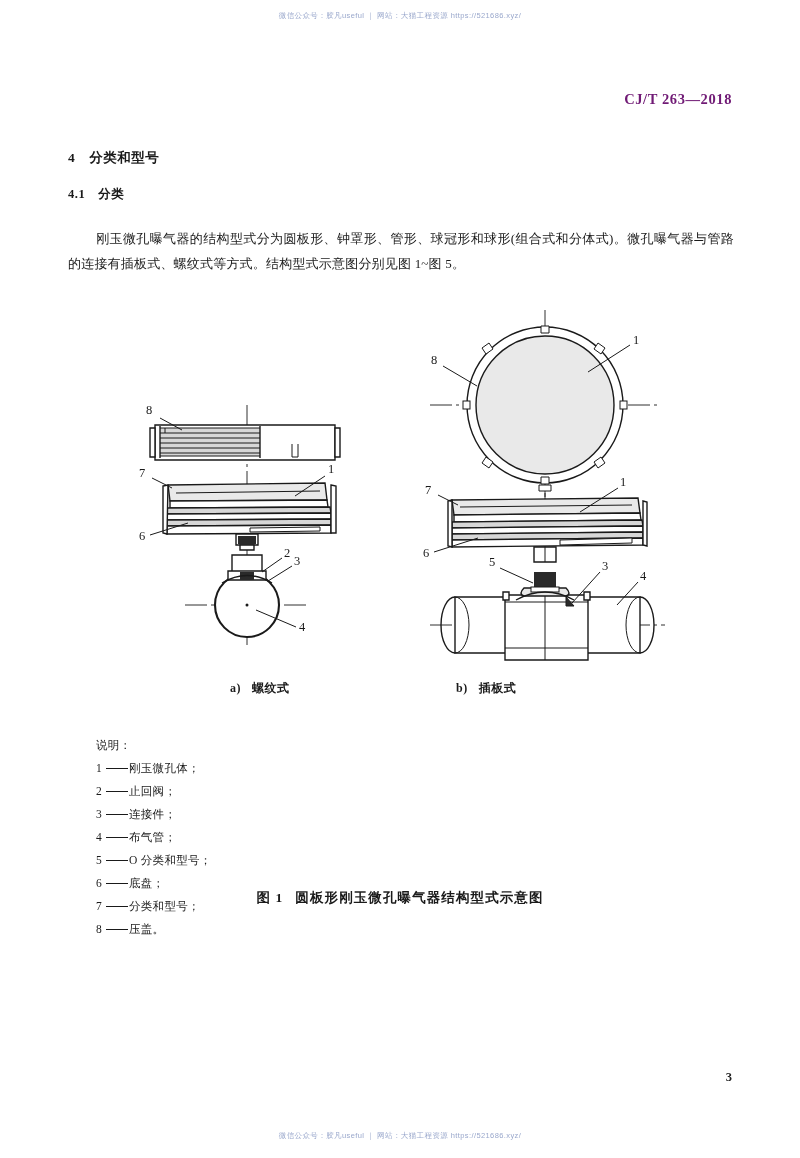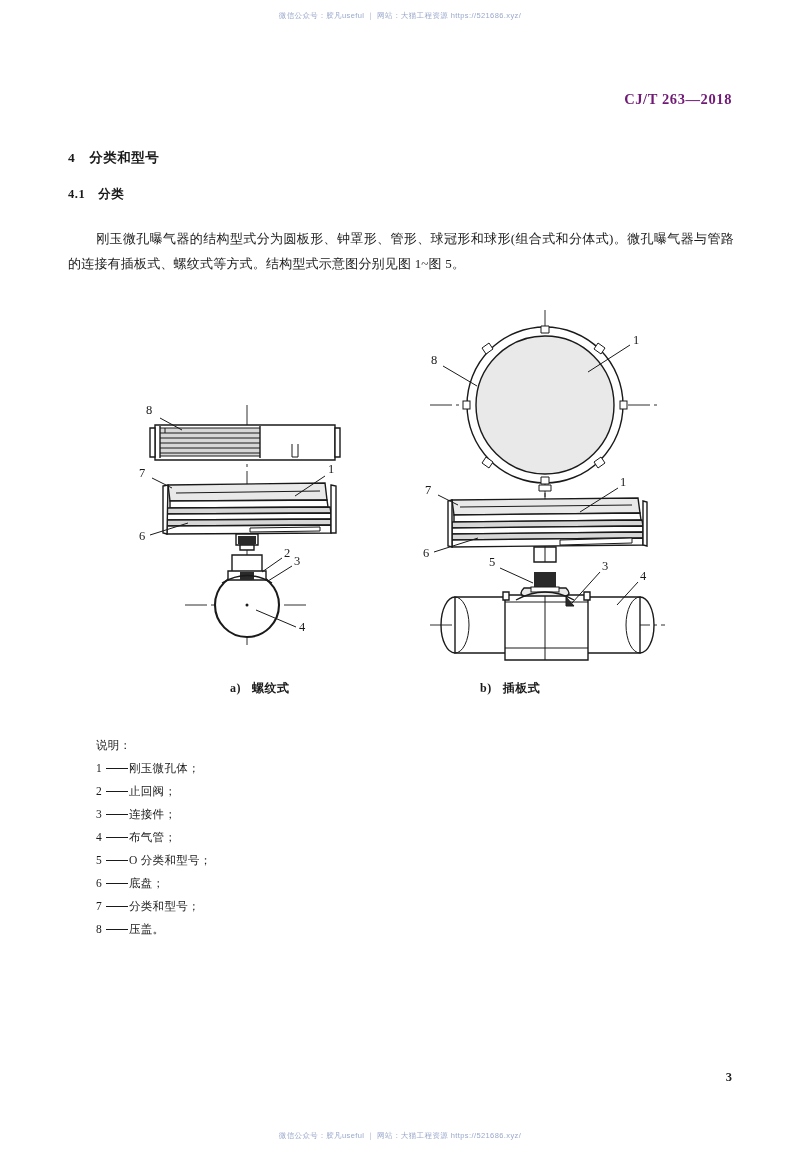--- a/index.html
+++ b/index.html
@@ -95,21 +95,21 @@
 
   
   .subcap {
     position: absolute;
     font-size: 12px;
     font-weight: bold;
     letter-spacing: .5px;
   }
   .subcap .lbl { margin-right: 11px; font-style: normal; }
   .subcap-a { left: 198px; top: 680px; margin-left: 32px; }
-  .subcap-b { left: 480px; top: 680px; }
+  .subcap-b { left: 456px; top: 680px; }
 
   
   .legend {
     position: absolute;
     left: 96px;
     top: 706px;
     font-size: 11.5px;
     line-height: 23px;
     letter-spacing: .3px;
   }
@@ -425,18 +425,21 @@
     <div class="lrow"><span class="lnum">1</span><span class="ldash"></span><span>刚玉微孔体；</span></div>
     <div class="lrow"><span class="lnum">2</span><span class="ldash"></span><span>止回阀；</span></div>
     <div class="lrow"><span class="lnum">3</span><span class="ldash"></span><span>连接件；</span></div>
     <div class="lrow"><span class="lnum">4</span><span class="ldash"></span><span>布气管；</span></div>
     <div class="lrow"><span class="lnum">5</span><span class="ldash"></span><span>O 分类和型号；</span></div>
     <div class="lrow"><span class="lnum">6</span><span class="ldash"></span><span>底盘；</span></div>
     <div class="lrow"><span class="lnum">7</span><span class="ldash"></span><span>分类和型号；</span></div>
     <div class="lrow"><span class="lnum">8</span><span class="ldash"></span><span>压盖。</span></div>
   </div>
 
+  <div class="figtitle">
+    <span class="fnum">图 1</span><span>圆板形刚玉微孔曝气器结构型式示意图</span>
+  </div>
 
   <div class="pagenum">3</div>
 
   <div class="watermark watermark-bottom">微信公众号：胶凡useful ｜ 网站：大猫工程资源 https://521686.xyz/</div>
 
 </div>
 
 </body></html>

